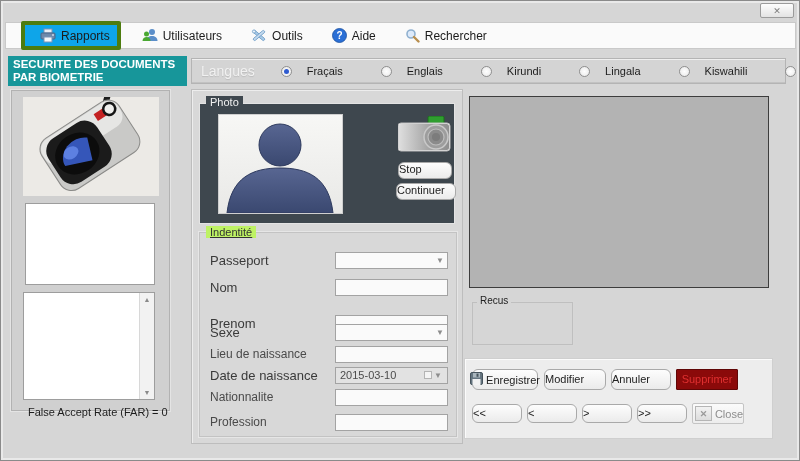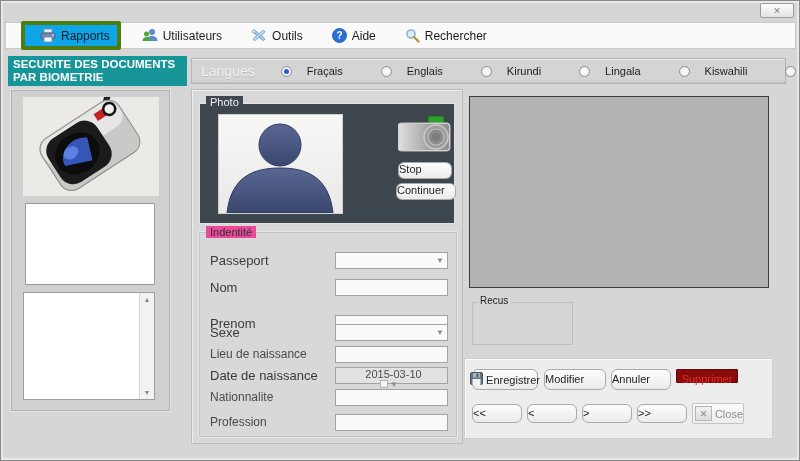--- a/index.html
+++ b/index.html
@@ -99,33 +99,33 @@
     font-size:11px; color:#222; text-align:left; font-family:"Liberation Sans", sans-serif;
   }
   .btn-stop { position:absolute; left:198px; top:58px; width:54px; height:17px; }
   .btn-continue { position:absolute; left:196px; top:79px; width:60px; height:17px; }
   
   .id-group {
     position:absolute; left:7px; top:142px; width:258px; height:205px;
     border:1px solid #c3c3c3; box-shadow:0 0 0 1px #e6e6e6;
   }
   .id-group .group-label {
-    position:absolute; left:6px; top:-7px; background:#ec4899; color:#333;
-    font-size:11px; padding:0 4px;
+    position:absolute; left:6px; top:-7px; background:#bef264; color:#333;
+    font-size:11px; padding:0 4px;text-decoration:underline;
   }
   .id-row { position:absolute; left:10px; right:10px; height:18px; display:flex; align-items:center; }
   .id-row .flabel { font-size:13px; color:#3a3a3a; }
   .id-row .flabel.small { font-size:12px; color:#4a4a4a; }
   .field {
     position:absolute; left:125px; width:113px; height:17px;
     background:#fafafa; border:1px solid #a3a3a3;
     display:flex; align-items:center; justify-content:flex-end;
   }
   .field .arrow { font-size:8px; color:#8d8d8d; padding-right:3px; }
-  .field.datefield { background:#e2e2e2; justify-content:space-between;flex-direction:column; }
+  .field.datefield { background:#e2e2e2; justify-content:space-between; }
   .field.datefield .dval { font-size:11px; color:#4c4c4c; padding-left:4px; }
   .dateicons { display:flex; align-items:center; gap:2px; padding-right:2px; }
   .dateicons .chk { width:8px; height:8px; background:#f4f4f4; border:1px solid #b4b4b4; }
   
   .preview-box {
     position:absolute; left:468px; top:95px; width:300px; height:192px;
     background:#b3b3b3; border:1px solid #3d3d3d;
   }
   .recus-group {
     position:absolute; left:470px; top:300px; width:103px; height:45px;
@@ -137,21 +137,21 @@
   }
   .actions-panel {
     position:absolute; left:463px; top:357px; width:309px; height:81px;
     background:#ededed; border:1px solid #cfcfcf;
     box-shadow: inset 1px 1px 0 #fbfbfb;
   }
   .btn-save { position:absolute; left:7px; top:10px; width:66px; height:21px; display:flex; align-items:center; justify-content:center; gap:3px; }
   .btn-modify { position:absolute; left:79px; top:10px; width:62px; height:21px; line-height:19px; }
   .btn-cancel { position:absolute; left:146px; top:10px; width:60px; height:21px; line-height:19px; }
   .btn-delete {
-    position:absolute; left:211px; top:10px; width:62px; height:14px; line-height:19px;
+    position:absolute; left:211px; top:10px; width:62px; height:21px; line-height:19px;
     background:#8b0a0a; border:1px solid #5f0606; color:#e03030; font-size:11px; text-align:center; border-radius:1px;
   }
   .btn-nav { position:absolute; top:45px; width:50px; height:19px; line-height:17px; font-size:11px; }
   .btn-first { left:7px; } .btn-prev { left:62px; } .btn-next { left:117px; } .btn-last { left:172px; }
   .btn-close {
     position:absolute; left:227px; top:44px; width:52px; height:21px;
     background:linear-gradient(#fbfbfb,#ededed); border:1px solid #c4c4c4; border-radius:2px;
     display:flex; align-items:center; gap:3px; padding-left:2px;
   }
   .btn-close .xbox {
@@ -245,20 +245,21 @@
         </g>
       </svg>
     </div>
     <div class="white-box1"></div>
     <div class="white-box2">
       <div class="vscroll">
         <span>▲</span>
         <span>▼</span>
       </div>
     </div>
+    <div class="far-text">False Accept Rate (FAR) = 0</div>
   </div>
 
   <div class="lang-bar">
     <span class="lang-label">Langues</span>
     <div class="radio-item sel">
       <span class="radio">
           <span class="dot"></span>
         </span>
       <span>Fraçais</span>
     </div>

